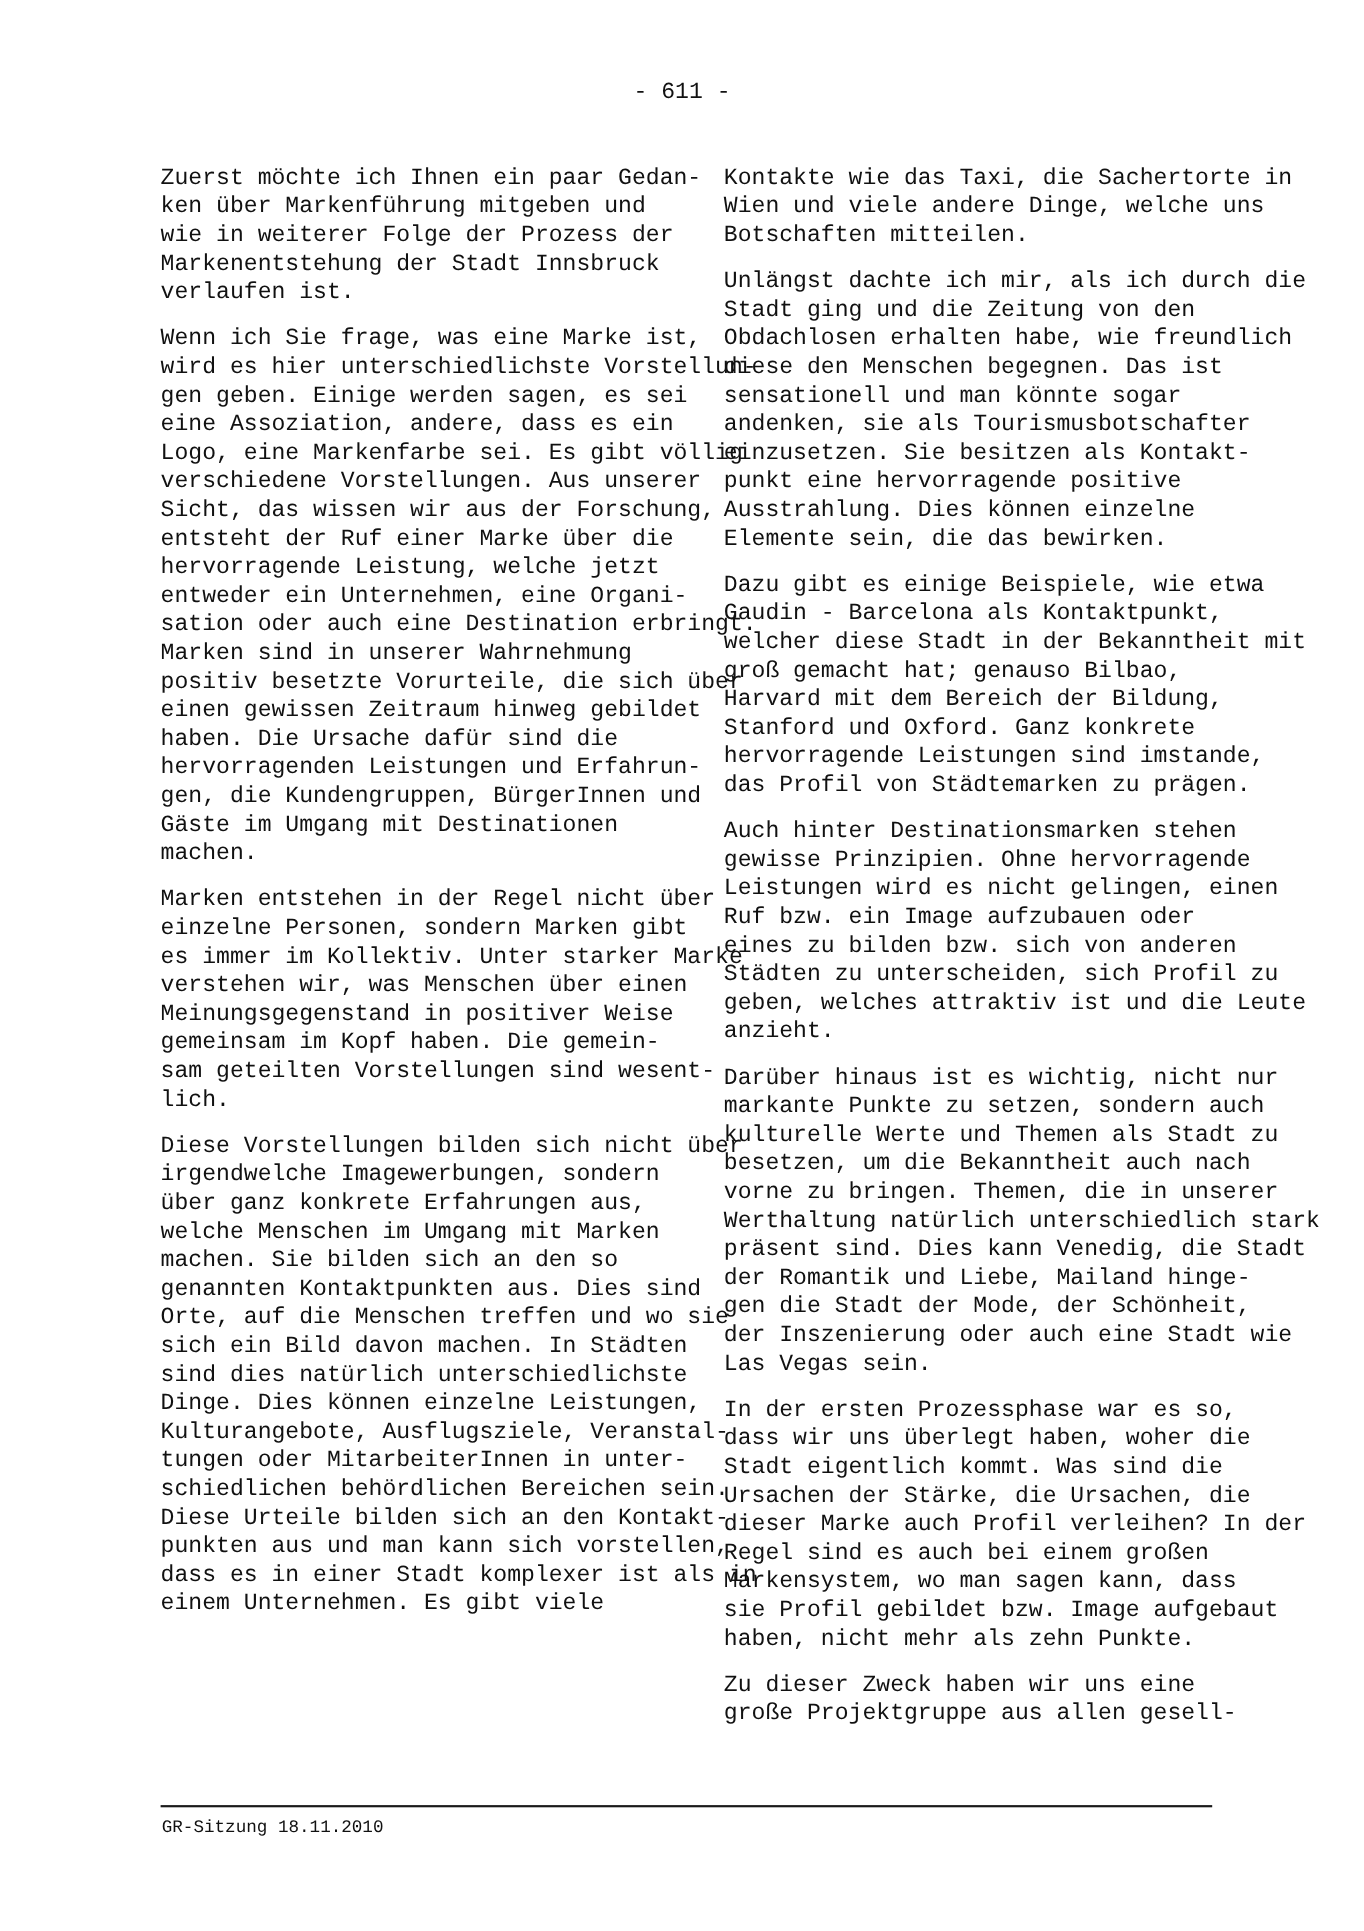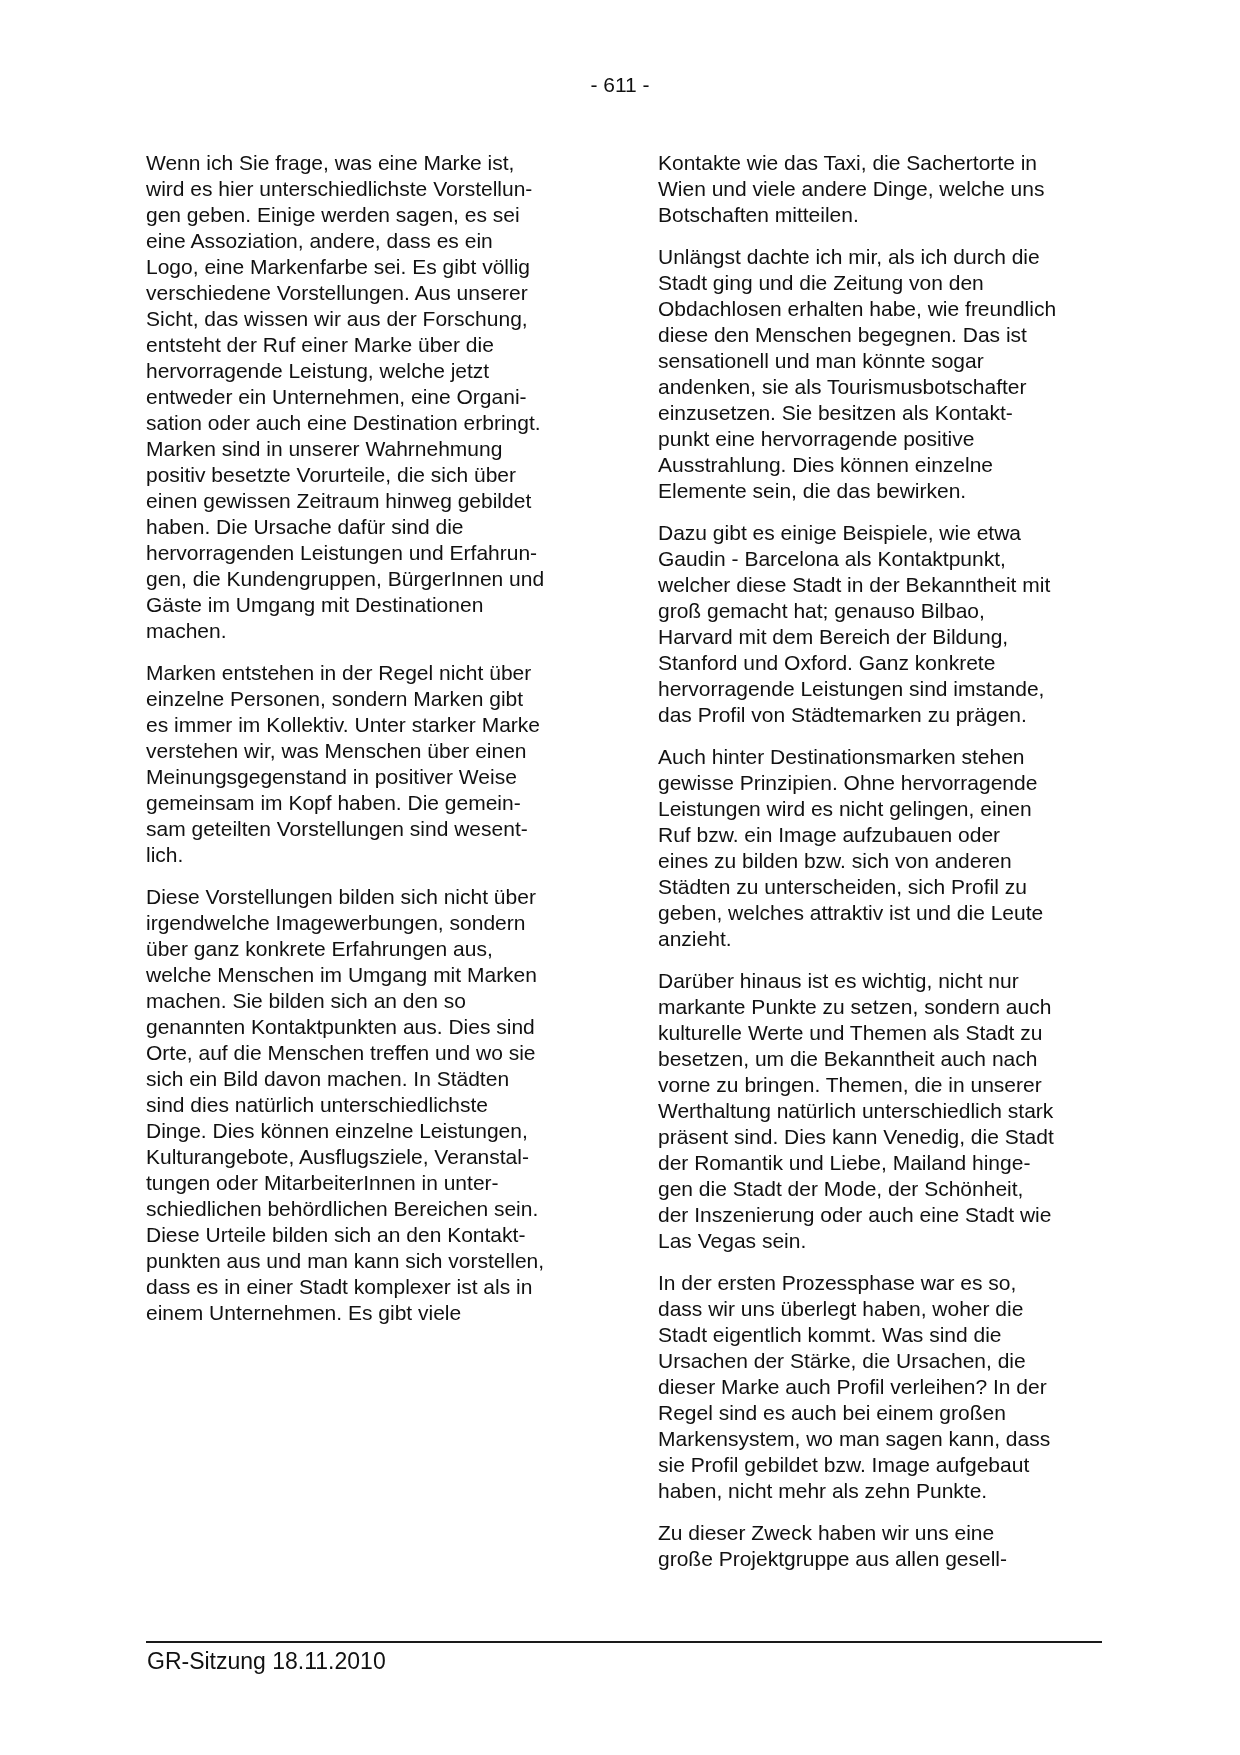--- a/index.html
+++ b/index.html
@@ -5,21 +5,21 @@
   html, body {
     margin: 0;
     padding: 0;
     background: #ffffff;
   }
   .page {
     position: relative;
     width: 1240px;
     height: 1755px;
     background: #ffffff;
-    font-family: Liberation Sans, sans-serif;
+    font-family: Liberation Mono, monospace;
     color: #111111;
     overflow: hidden;
   }
   .page-number {
     position: absolute;
     top: 72px;
     left: 0;
     width: 1240px;
     text-align: center;
     font-size: 21px;
@@ -51,34 +51,39 @@
     left: 146px;
     top: 1641px;
     width: 956px;
     height: 0;
     border-top: 2px solid #1a1a1a;
   }
   .footer-text {
     position: absolute;
     left: 147px;
     top: 1649px;
-    font-size: 23px;
+    font-size: 16px;
     line-height: 25px;
     color: #111111;
   }
 </style>
 </head>
 <body>
 
 <div class="page">
 
   <div class="page-number">- 611 -</div>
 
   <div class="columns">
     <div class="col">
+      <p>Zuerst möchte ich Ihnen ein paar Gedan-
+ken über Markenführung mitgeben und
+wie in weiterer Folge der Prozess der
+Markenentstehung der Stadt Innsbruck
+verlaufen ist.</p>
       <p>Wenn ich Sie frage, was eine Marke ist,
 wird es hier unterschiedlichste Vorstellun-
 gen geben. Einige werden sagen, es sei
 eine Assoziation, andere, dass es ein
 Logo, eine Markenfarbe sei. Es gibt völlig
 verschiedene Vorstellungen. Aus unserer
 Sicht, das wissen wir aus der Forschung,
 entsteht der Ruf einer Marke über die
 hervorragende Leistung, welche jetzt
 entweder ein Unternehmen, eine Organi-

